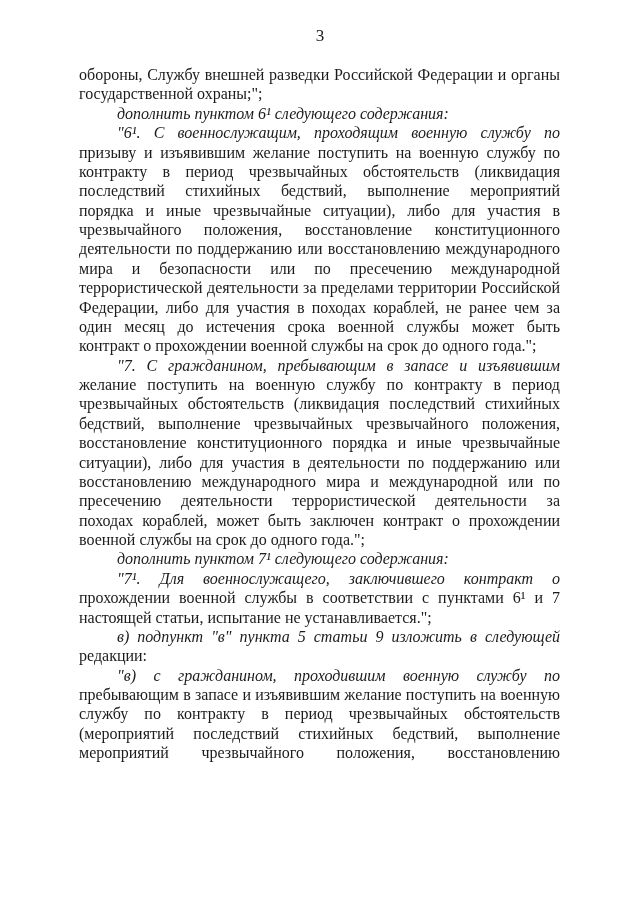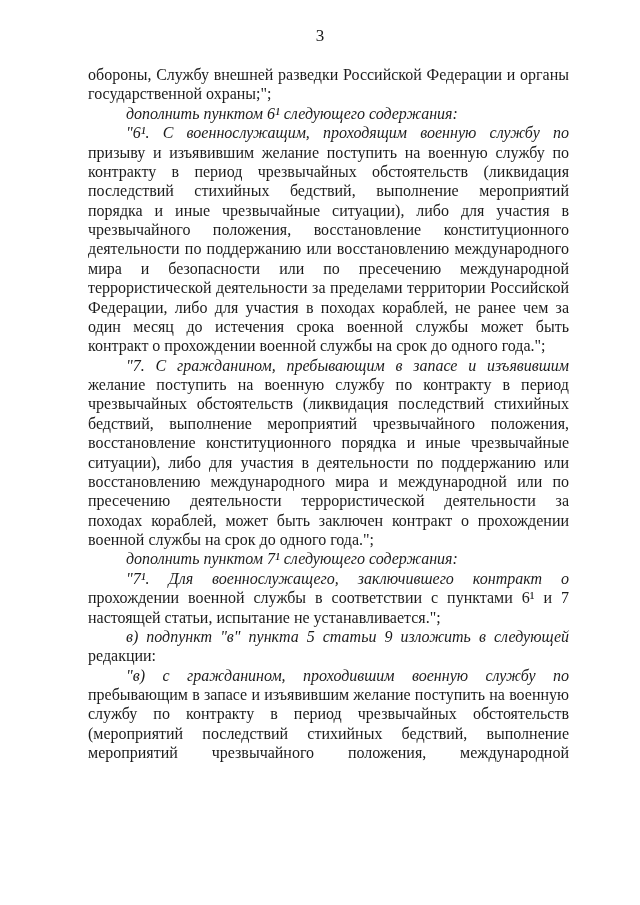--- a/index.html
+++ b/index.html
@@ -25,21 +25,20 @@
     right: 0;
     text-align: center;
     font-size: 17px;
     line-height: 20px;
   }
   .text-block {
     position: absolute;
     left: 79px;
     top: 65px;
     width: 481px;
-    margin-left: 9px;
   }
   .line {
     font-size: 16px;
     height: 19.38px;
     line-height: 19.38px;
     text-align: justify;
     text-align-last: justify;
     overflow: hidden;
     white-space: normal;
     word-spacing: normal;
@@ -70,32 +69,32 @@
       <div class="line">чрезвычайного положения, восстановление конституционного</div>
       <div class="line">деятельности по поддержанию или восстановлению международного</div>
       <div class="line">мира и безопасности или по пресечению международной</div>
       <div class="line">террористической деятельности за пределами территории Российской</div>
       <div class="line">Федерации, либо для участия в походах кораблей, не ранее чем за</div>
       <div class="line">один месяц до истечения срока военной службы может быть заключен</div>
       <div class="line last">контракт о прохождении военной службы на срок до одного года.";</div>
       <div class="line indent">"7. С гражданином, пребывающим в запасе и изъявившим</div>
       <div class="line">желание поступить на военную службу по контракту в период</div>
       <div class="line">чрезвычайных обстоятельств (ликвидация последствий стихийных</div>
-      <div class="line">бедствий, выполнение мероприятий чрезвычайного положения,</div>
+      <div class="line">бедствий, выполнение чрезвычайных чрезвычайного положения,</div>
       <div class="line">восстановление конституционного порядка и иные чрезвычайные</div>
       <div class="line">ситуации), либо для участия в деятельности по поддержанию или</div>
       <div class="line">восстановлению международного мира и международной или по</div>
       <div class="line">пресечению деятельности террористической деятельности за</div>
       <div class="line">походах кораблей, может быть заключен контракт о прохождении</div>
       <div class="line last">военной службы на срок до одного года.";</div>
       <div class="line indent last">дополнить пунктом 7¹ следующего содержания:</div>
       <div class="line indent">"7¹. Для военнослужащего, заключившего контракт о</div>
       <div class="line">прохождении военной службы в соответствии с пунктами 6¹ и 7</div>
       <div class="line last">настоящей статьи, испытание не устанавливается.";</div>
       <div class="line indent">в) подпункт "в" пункта 5 статьи 9 изложить в следующей</div>
       <div class="line last">редакции:</div>
       <div class="line indent">"в) с гражданином, проходившим военную службу по контракту,</div>
       <div class="line">пребывающим в запасе и изъявившим желание поступить на военную</div>
       <div class="line">службу по контракту в период чрезвычайных обстоятельств</div>
       <div class="line">(мероприятий последствий стихийных бедствий, выполнение</div>
-      <div class="line">мероприятий чрезвычайного положения, международной</div>
+      <div class="line">мероприятий чрезвычайного положения, восстановлению</div>
     </div>
 </div>
 
 </body></html>

